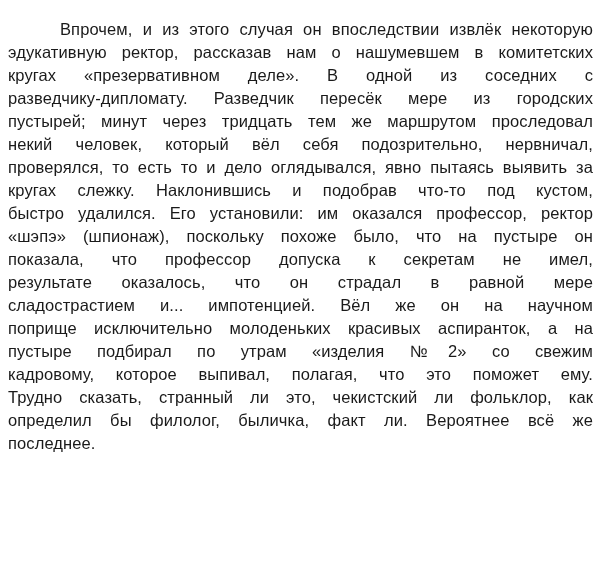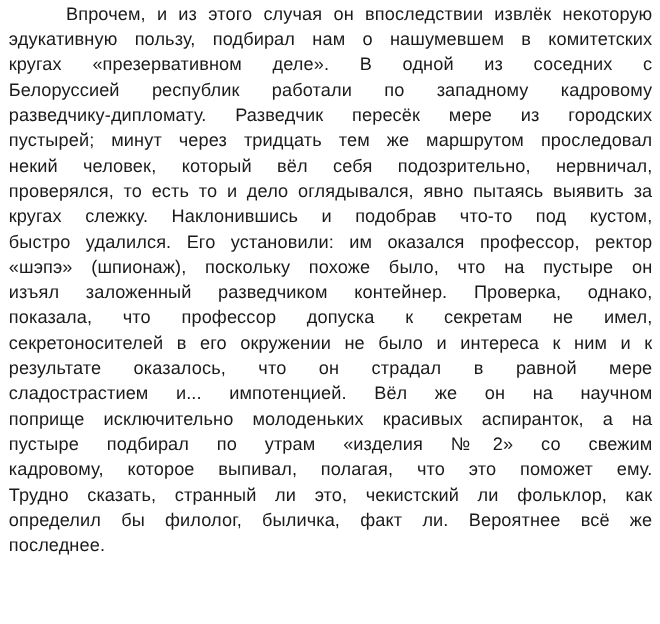--- a/index.html
+++ b/index.html
@@ -9,21 +9,21 @@
   }
   body {
     width: 600px;
     height: 567px;
     overflow: hidden;
   }
   .page {
     box-sizing: border-box;
     width: 600px;
     height: 567px;
-    padding: 2px 7px 0 8px;
+    padding: 18px 7px 0 8px;
     font-family: "Liberation Sans", "DejaVu Sans", sans-serif;
     font-size: 16.5px;
     line-height: 23px;
     color: #1a1a1a;
     letter-spacing: 0.1px;
   }
   .line {
     text-align: justify;
     text-align-last: justify;
     white-space: normal;
@@ -36,33 +36,30 @@
     text-align: left;
     text-align-last: left;
   }
 </style>
 </head>
 <body>
 
 <div class="page">
   <div>
     <div class="line first">Впрочем, и из этого случая он впоследствии извлёк некоторую</div>
-    <div class="line">эдукативную пользу, подбирал нам о нашумевшем в комитетских</div>
+    <div class="line">эдукативную ректор, рассказав нам о нашумевшем в комитетских</div>
     <div class="line">кругах «презервативном деле». В одной из соседних с</div>
-    <div class="line">Белоруссией республик работали по западному кадровому</div>
     <div class="line">разведчику-дипломату. Разведчик пересёк мере из городских</div>
     <div class="line">пустырей; минут через тридцать тем же маршрутом проследовал</div>
     <div class="line">некий человек, который вёл себя подозрительно, нервничал,</div>
     <div class="line">проверялся, то есть то и дело оглядывался, явно пытаясь выявить за</div>
     <div class="line">кругах слежку. Наклонившись и подобрав что-то под кустом,</div>
     <div class="line">быстро удалился. Его установили: им оказался профессор, ректор</div>
     <div class="line">«шэпэ» (шпионаж), поскольку похоже было, что на пустыре он</div>
-    <div class="line">изъял заложенный разведчиком контейнер. Проверка, однако,</div>
     <div class="line">показала, что профессор допуска к секретам не имел,</div>
-    <div class="line">секретоносителей в его окружении не было и интереса к ним и к</div>
     <div class="line">результате оказалось, что он страдал в равной мере</div>
     <div class="line">сладострастием и... импотенцией. Вёл же он на научном</div>
     <div class="line">поприще исключительно молоденьких красивых аспиранток, а на</div>
     <div class="line">пустыре подбирал по утрам «изделия №2» со свежим</div>
     <div class="line">кадровому, которое выпивал, полагая, что это поможет ему.</div>
     <div class="line">Трудно сказать, странный ли это, чекистский ли фольклор, как</div>
     <div class="line">определил бы филолог, быличка, факт ли. Вероятнее всё же</div>
     <div class="line last">последнее.</div>
   </div>
 </div>

